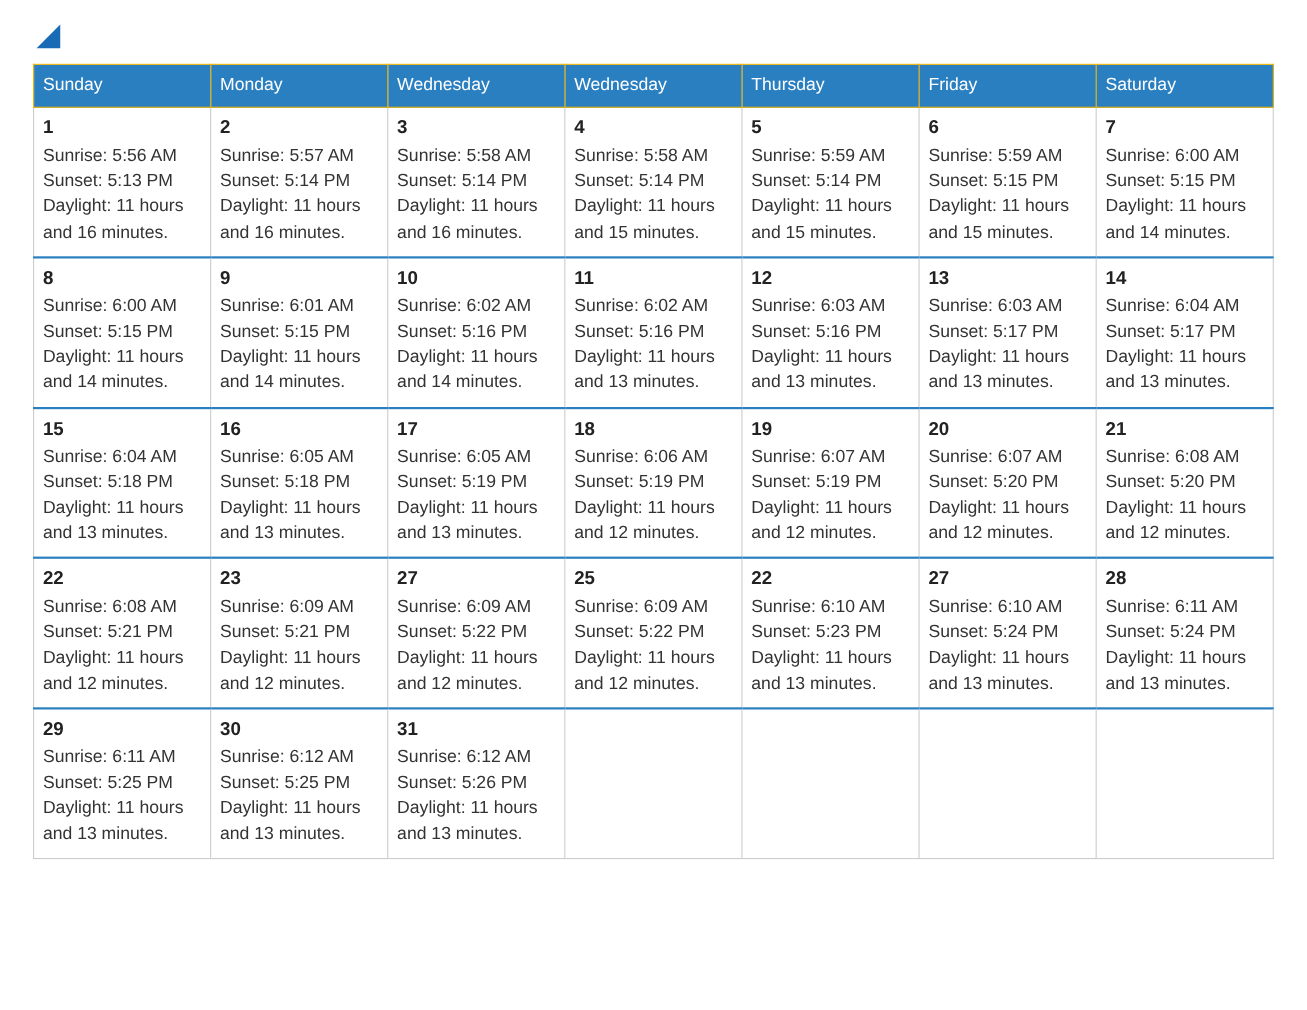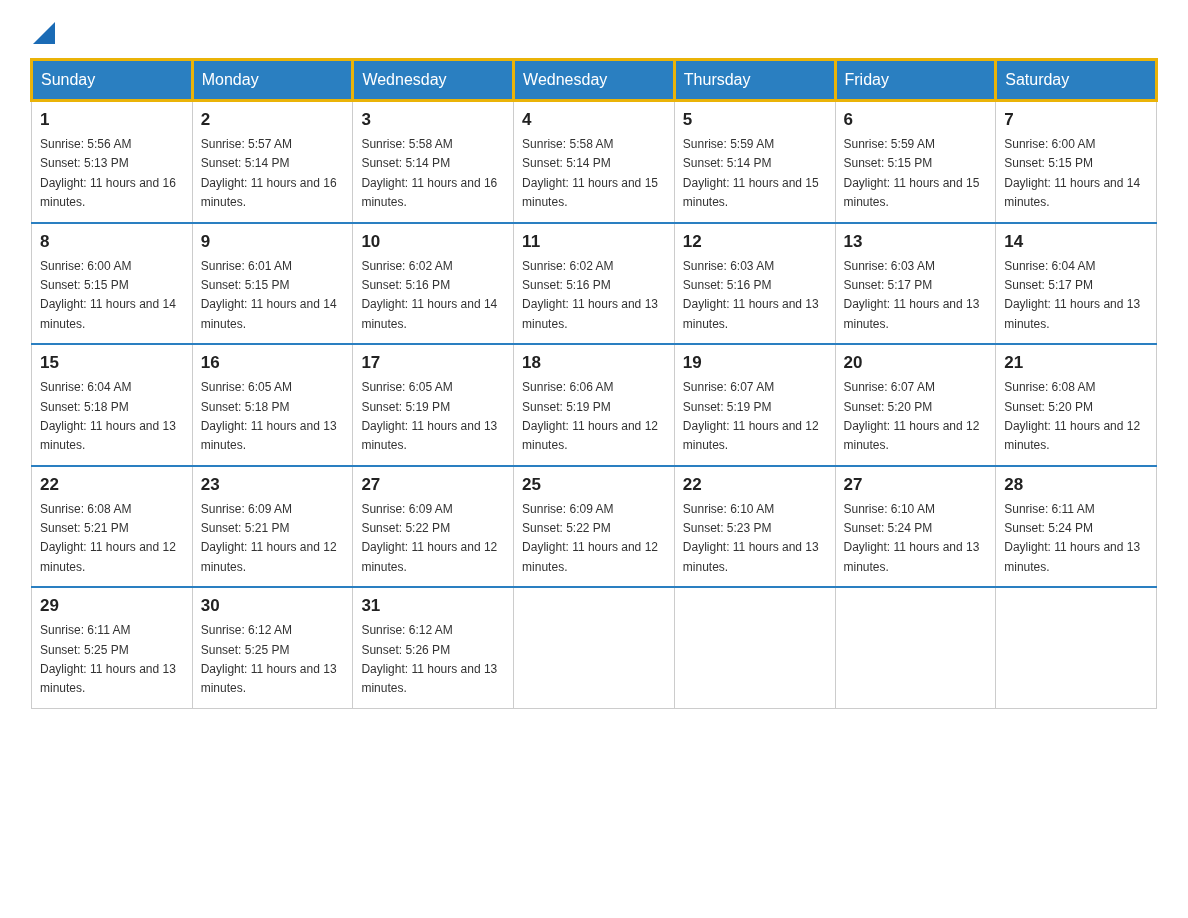--- a/index.html
+++ b/index.html
@@ -69,32 +69,32 @@
       height: 110px;
     }
     .day-number {
       font-size: 17px;
       font-weight: bold;
       color: #222;
       display: block;
       margin-bottom: 4px;
     }
     .day-info {
-      font-size: 12px;
+      font-size: 16px;
       color: #333;
       line-height: 1.45;
     }
     .empty-cell {
       background: #fff;
     }
     tr:not(:first-child) td {
       border-top: 2px solid #2a7fc1;
     }
     .calendar-table thead tr th {
-      border: 3px solid #eab308;
+      border: 1px solid #eab308;
     }
   </style>
 </head>
 <body>
 
 <div class="header">
   <div class="logo-container">
     <div class="logo-row">
       <span class="logo-text-general"></span>
       <svg width="22" height="22" viewBox="0 0 22 22" style="margin-left:3px;margin-top:2px;">

